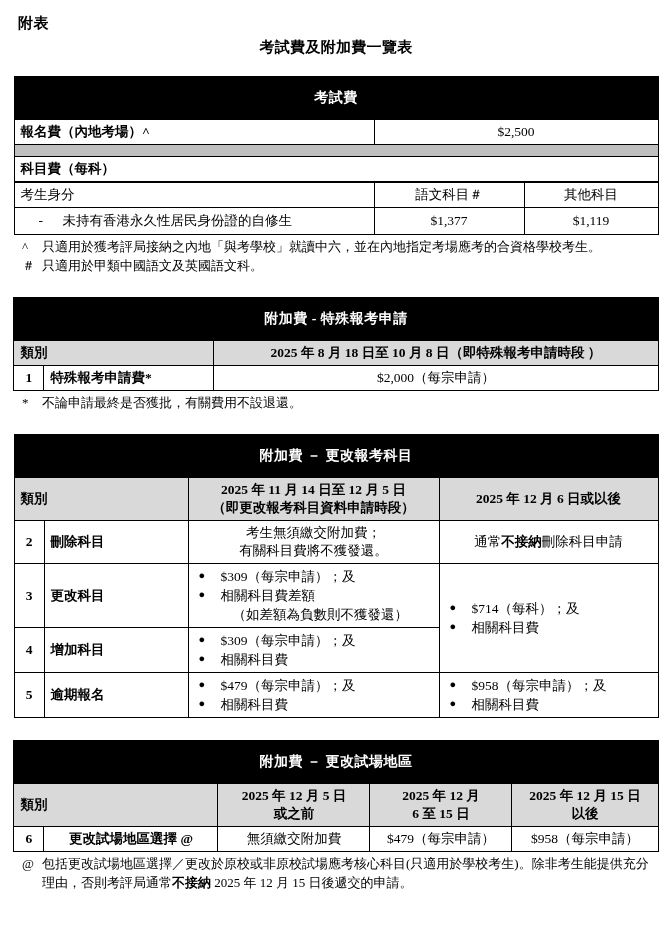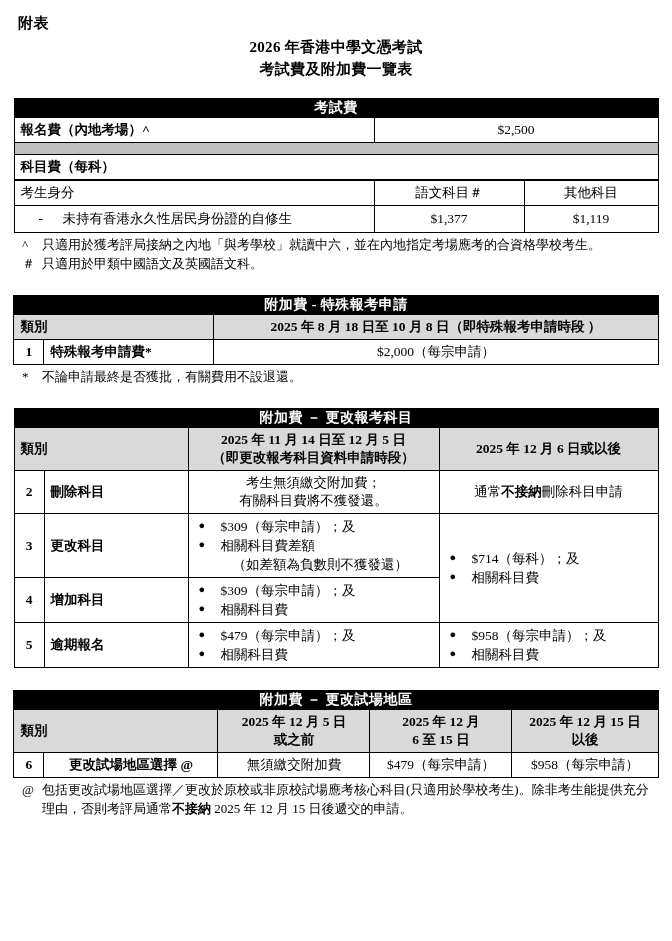--- a/index.html
+++ b/index.html
@@ -45,21 +45,21 @@
     border: 1px solid #000;
     padding: 3px 6px;
     vertical-align: middle;
   }
   .band-black {
     background: #000000;
     color: #ffffff;
     text-align: center;
     font-weight: bold;
     font-size: 14px;
-    padding: 0 6px !important;
+    padding: 12px 6px !important;
     letter-spacing: 0.5px;
   }
   .grey-hdr {
     background: #d9d9d9;
     text-align: center;
     font-weight: bold;
   }
   .grey-plain {
     background: #d9d9d9;
   }
@@ -127,21 +127,20 @@
   .cat-cell { font-weight: bold; }
 </style>
 </head>
 <body>
 
 <div class="page">
 
   <div class="appendix-label">附表</div>
 
   <div class="doc-title">
-    <div>2026 年香港中學文憑考試</div>
     <div>考試費及附加費一覽表</div>
   </div>
 
   <div class="gap-m"></div>
 
   <table class="fee">
     <colgroup>
       <col style="width:360px">
       <col style="width:284px">
     </colgroup>

